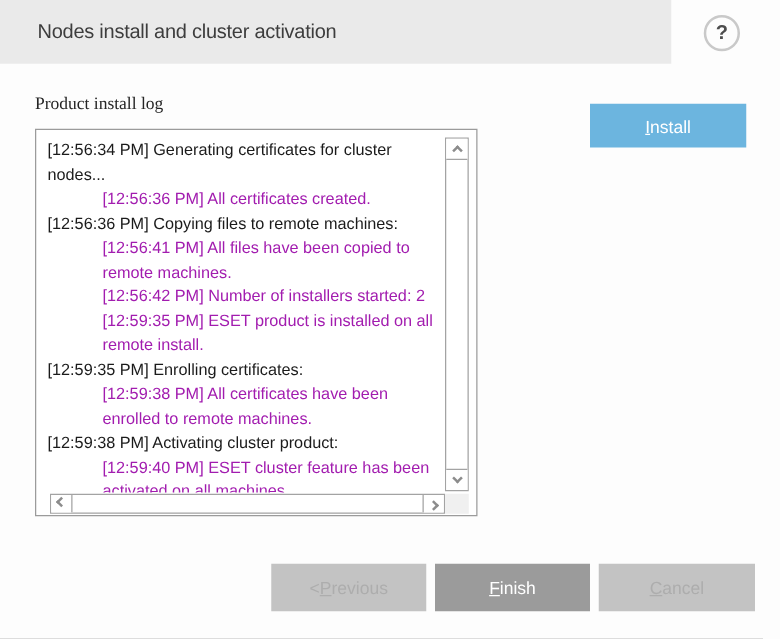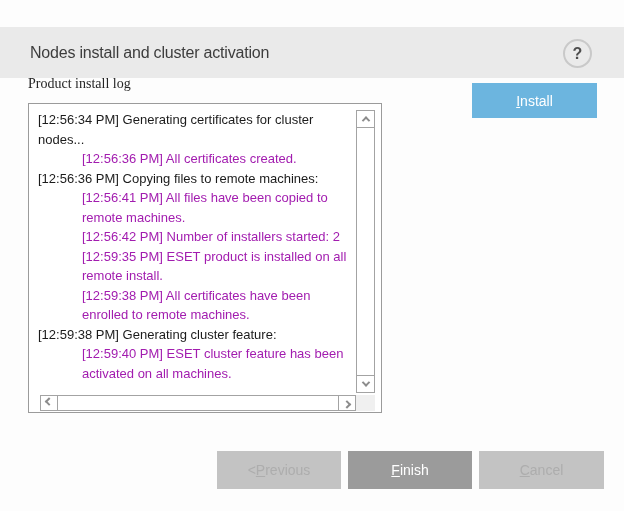--- a/index.html
+++ b/index.html
@@ -2,22 +2,22 @@
 <html><head>
 <meta charset="utf-8">
 <style>
   * { margin:0; padding:0; box-sizing:border-box; }
   body { background:#555; font-family:"Liberation Sans", sans-serif; }
   .window {
     position:relative; width:624px; height:511px; background:#fdfdfd;
     overflow:hidden; margin:0 auto;
   }
   .header {
-    position:absolute; left:0; top:0; width:624px; height:51px;
-    background:#eaeaea; display:flex; align-items:center;margin-top:27px;
+    position:absolute; left:0; top:0; width:537px; height:51px;
+    background:#eaeaea; display:flex; align-items:center;
   }
   .title {
     position:absolute; left:30px; top:0; height:51px; display:flex; align-items:center;
     font-size:16px; color:#3d3d3d; letter-spacing:-0.2px;
   }
   .help-btn {
     position:absolute; left:563px; top:12px; width:29px; height:29px;
     border:2px solid #c9c9c9; border-radius:50%; background:transparent;
     color:#4d4d4d; font-size:16px; font-weight:bold; font-family:"Liberation Sans", sans-serif;
     display:flex; align-items:center; justify-content:center; cursor:pointer; line-height:1;
@@ -88,22 +88,23 @@
 
   <div class="log-box">
     <div class="log-content">
 
     <div class="log-line info"><span>[12:56:34 PM]</span> <span>Generating certificates for cluster nodes...</span></div>
         <div class="log-line success"><span>[12:56:36 PM]</span> <span>All certificates created.</span></div>
         <div class="log-line info"><span>[12:56:36 PM]</span> <span>Copying files to remote machines:</span></div>
         <div class="log-line success"><span>[12:56:41 PM]</span> <span>All files have been copied to remote machines.</span></div>
         <div class="log-line success"><span>[12:56:42 PM]</span> <span>Number of installers started: 2</span></div>
         <div class="log-line success"><span>[12:59:35 PM]</span> <span>ESET product is installed on all remote install.</span></div>
+        <div class="log-line info"><span>[12:59:35 PM]</span> <span>Enrolling certificates:</span></div>
         <div class="log-line success"><span>[12:59:38 PM]</span> <span>All certificates have been enrolled to remote machines.</span></div>
-        <div class="log-line info"><span>[12:59:38 PM]</span> <span>Generating cluster feature:</span></div>
+        <div class="log-line info"><span>[12:59:38 PM]</span> <span>Activating cluster product:</span></div>
         <div class="log-line success"><span>[12:59:40 PM]</span> <span>ESET cluster feature has been activated on all machines.</span></div>
       </div>
 
     <div class="vscroll">
       <div class="sb-btn btn-up">
         <span class="chev up"></span>
       </div>
       <div class="sb-btn btn-down">
         <span class="chev down"></span>
       </div>

